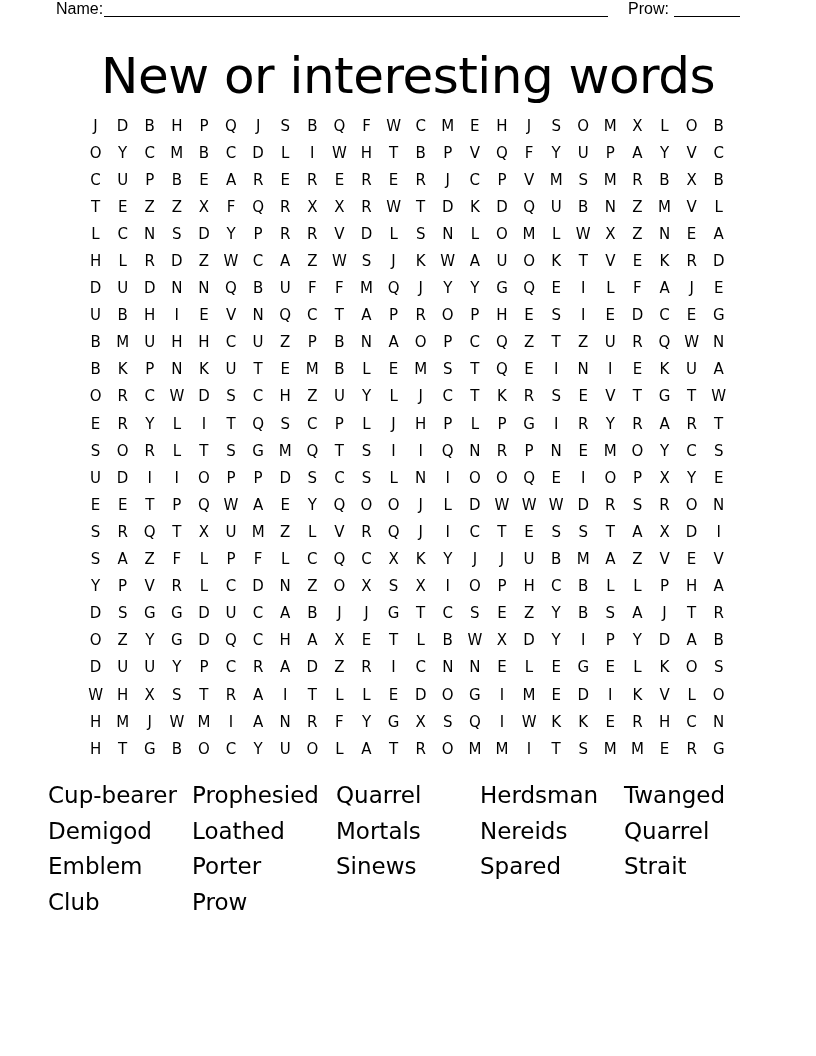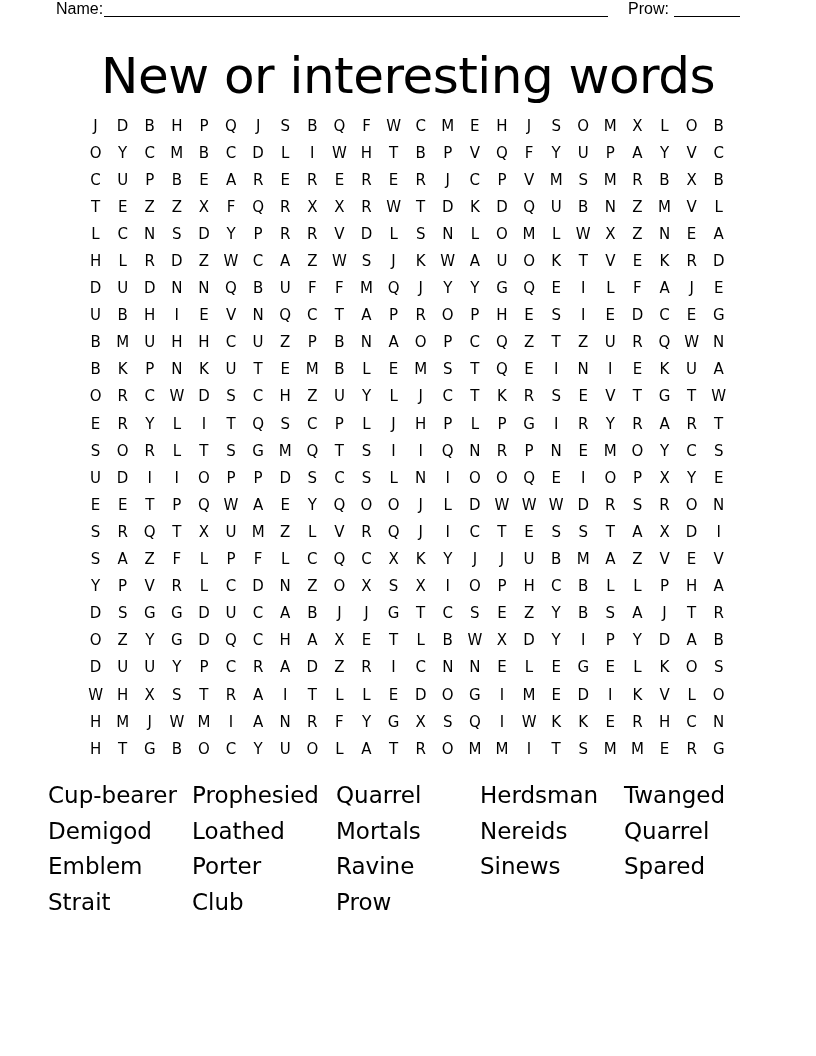--- a/index.html
+++ b/index.html
@@ -632,19 +632,18 @@
     <div class="word">Quarrel</div>
     <div class="word">Herdsman</div>
     <div class="word">Twanged</div>
     <div class="word">Demigod</div>
     <div class="word">Loathed</div>
     <div class="word">Mortals</div>
     <div class="word">Nereids</div>
     <div class="word">Quarrel</div>
     <div class="word">Emblem</div>
     <div class="word">Porter</div>
-    <div class="word">Ravine</div>
     <div class="word">Sinews</div>
     <div class="word">Spared</div>
     <div class="word">Strait</div>
     <div class="word">Club</div>
     <div class="word">Prow</div>
   </div>
 
 </body></html>

